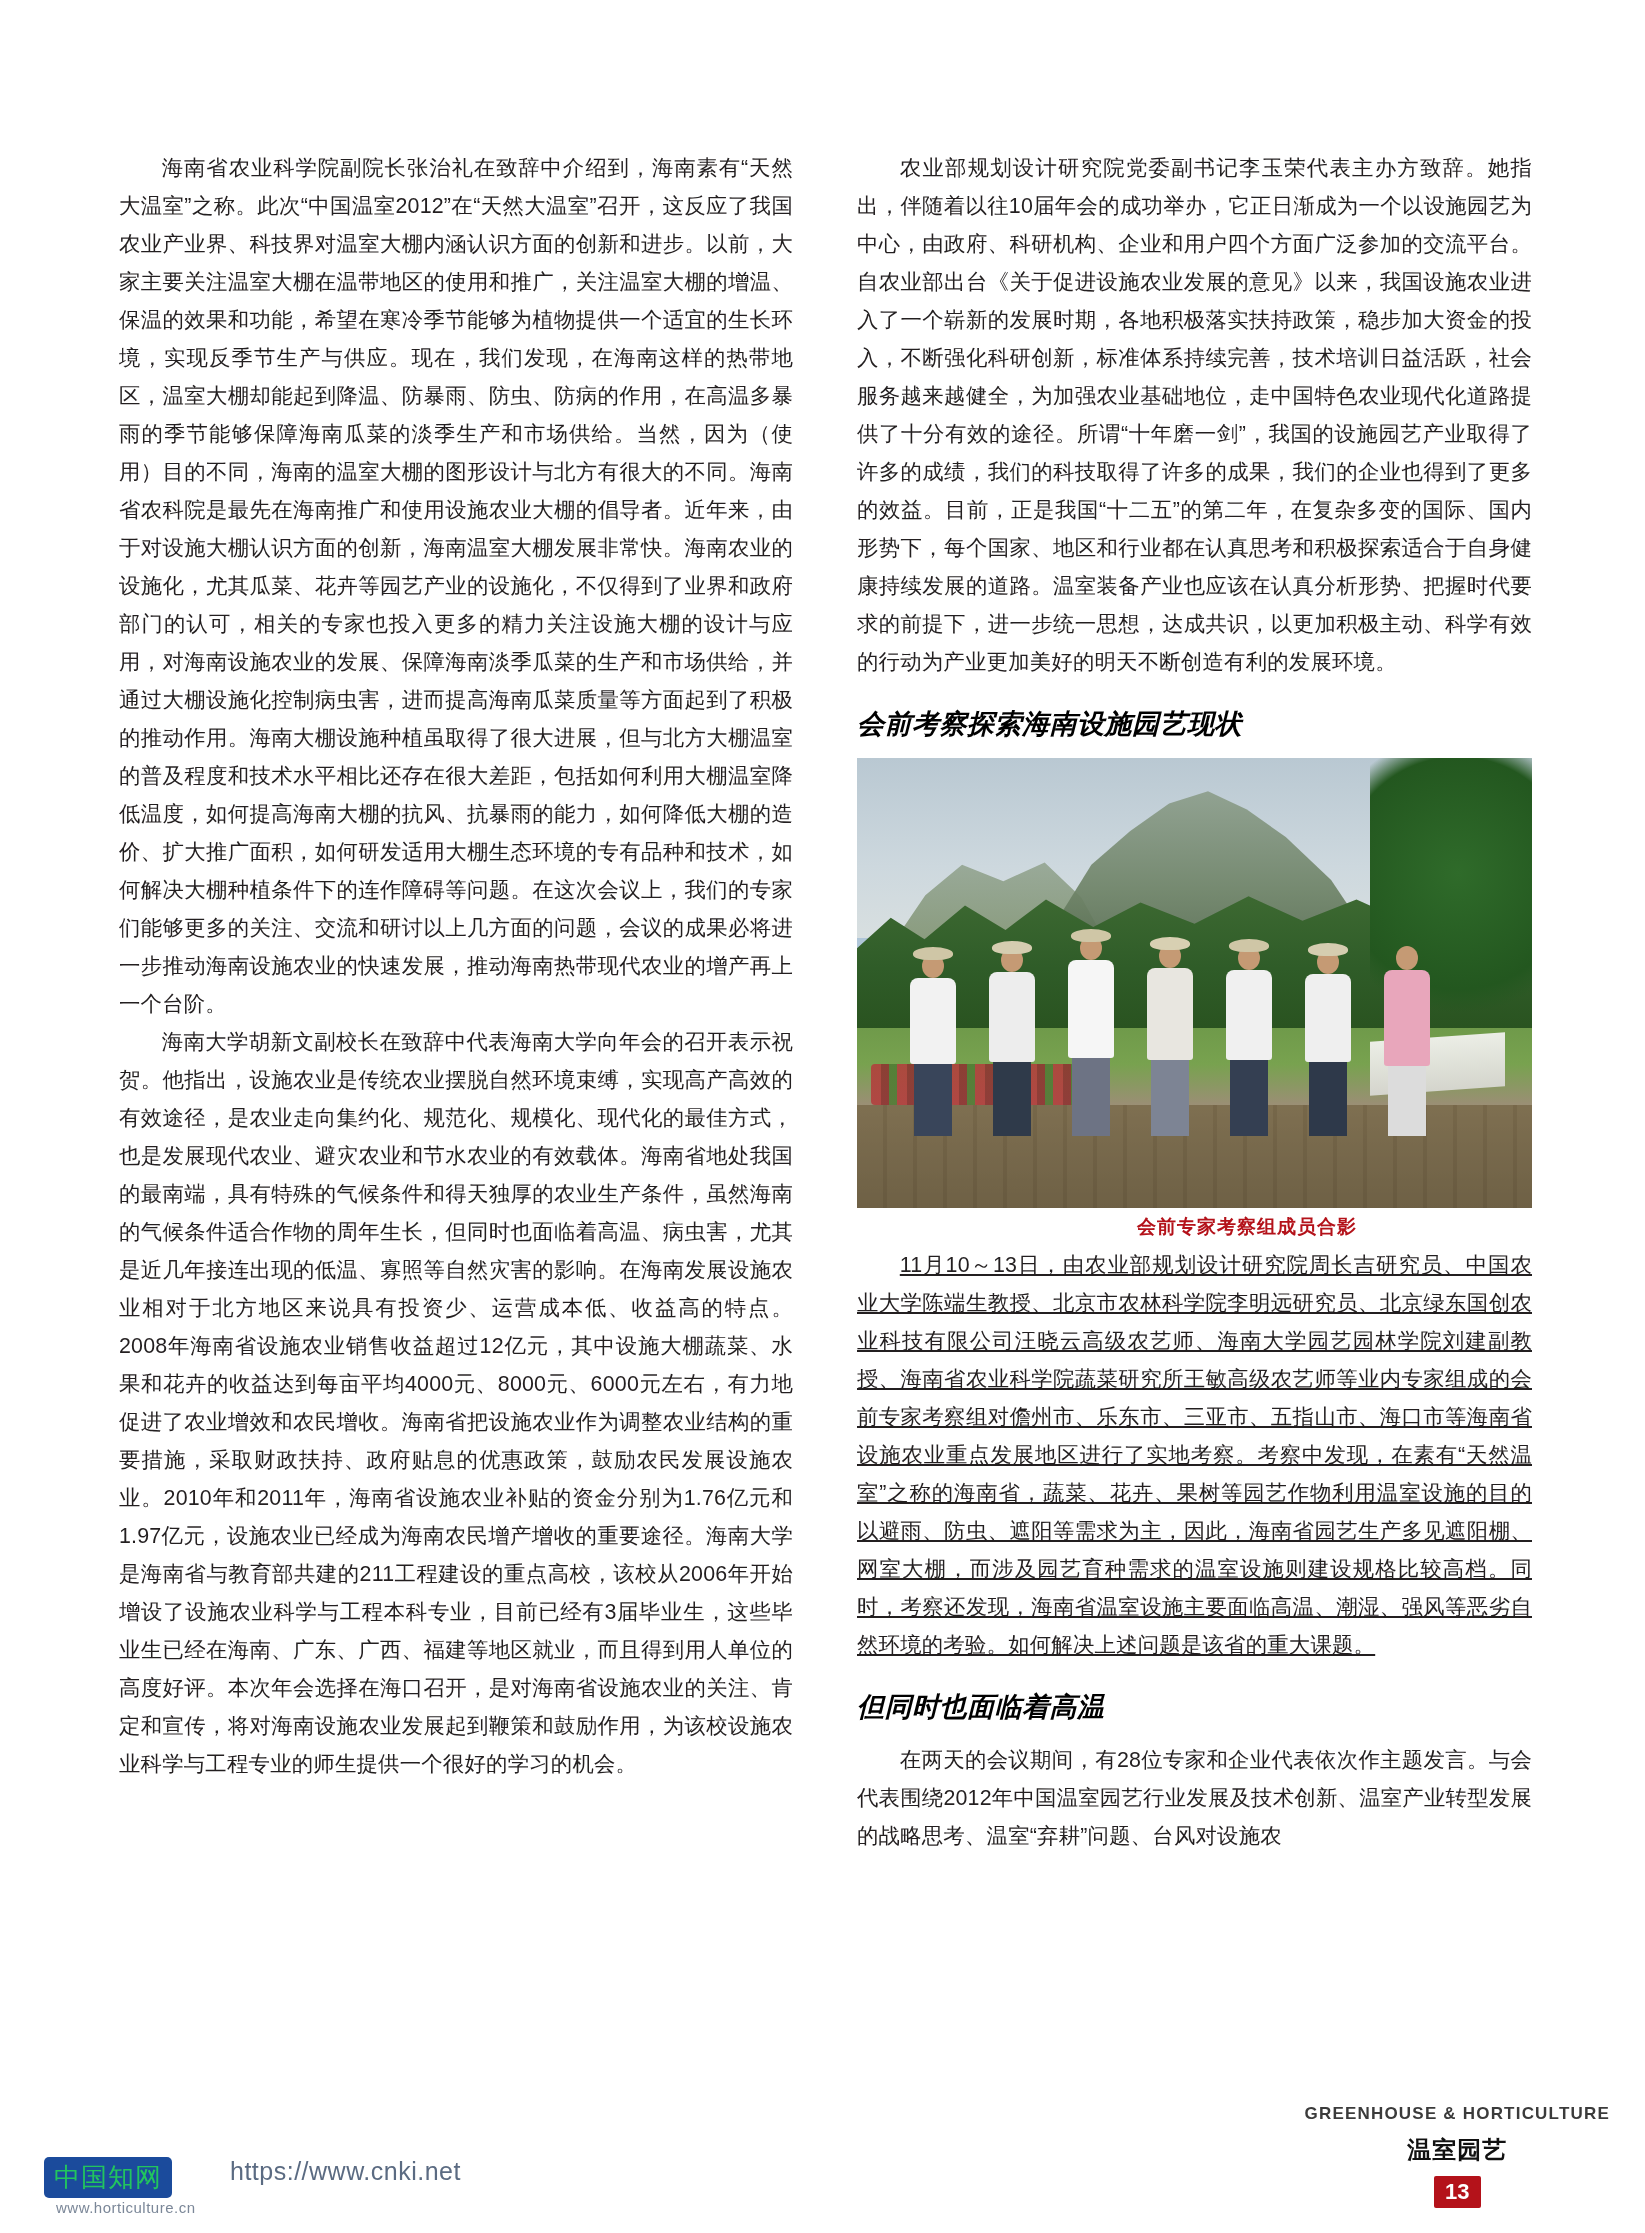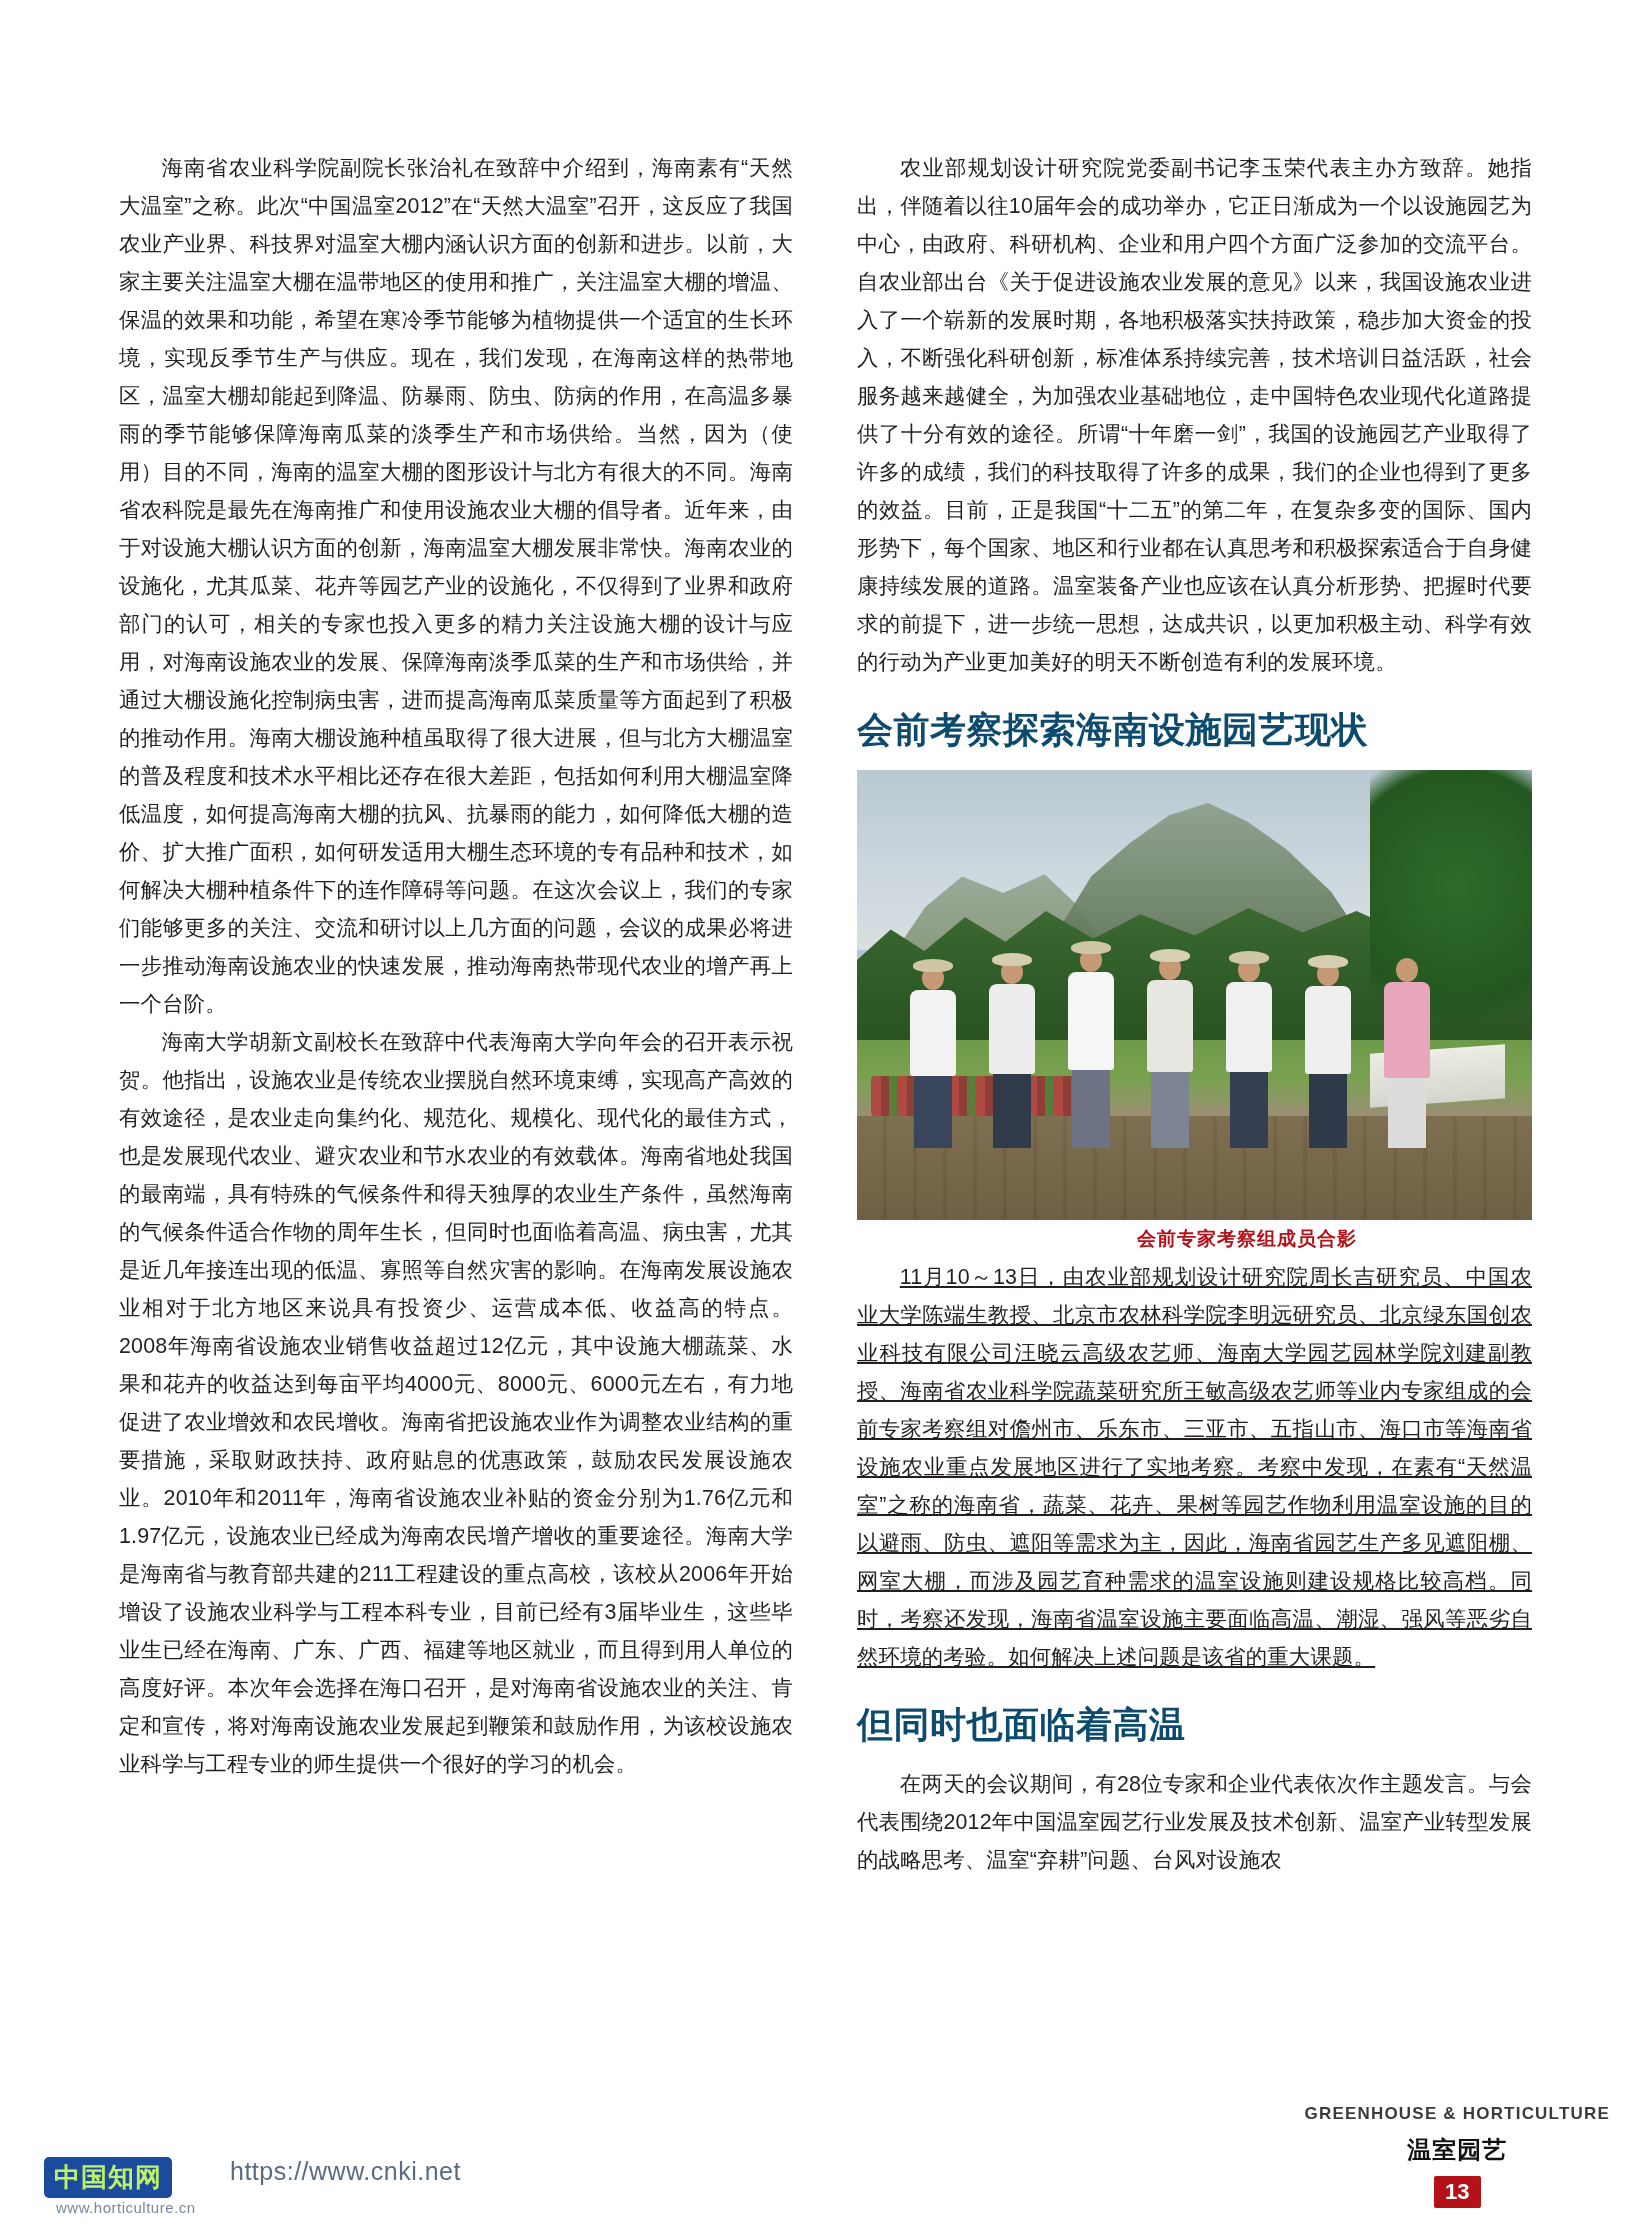--- a/index.html
+++ b/index.html
@@ -38,26 +38,27 @@
     text-align: justify;
     text-justify: inter-ideograph;
     text-indent: 2em;
     color: #231f20;
     letter-spacing: 0.2px;
   }
   p.body + p.body {
     margin-top: 0;
   }
   h2.section {
-    color: #0c4a6e;
-    font-size: 36px;
+    color: #000000;
+    font-size: 27px;
     font-weight: bold;
     margin: 26px 0 16px 0;
     letter-spacing: 0.5px;
     line-height: 1.3;
+    font-style: italic;
   }
   .figure {
     margin: 4px 12px 0 0;
     width: 780px;
   }
   .photo {
     width: 675px;
     height: 450px;
     position: relative;
     overflow: hidden;
@@ -145,23 +146,23 @@
   .cnki {
     position: absolute;
     left: 44px;
     bottom: 36px;
     display: flex;
     align-items: center;
     gap: 14px;
   }
   .cnki-badge {
     background: #1b4b9c;
-    color: #bef264;
+    color: #22c55e;
     font-size: 26px;
-    font-weight: bold;
+    font-weight: normal;
     padding: 7px 10px 8px 10px;
     border-radius: 5px;
     letter-spacing: 1px;
     line-height: 1;
     margin-top: 12px;
   }
   .cnki-url {
     color: #5b6b82;
     font-size: 25px;
     letter-spacing: 0.5px;

